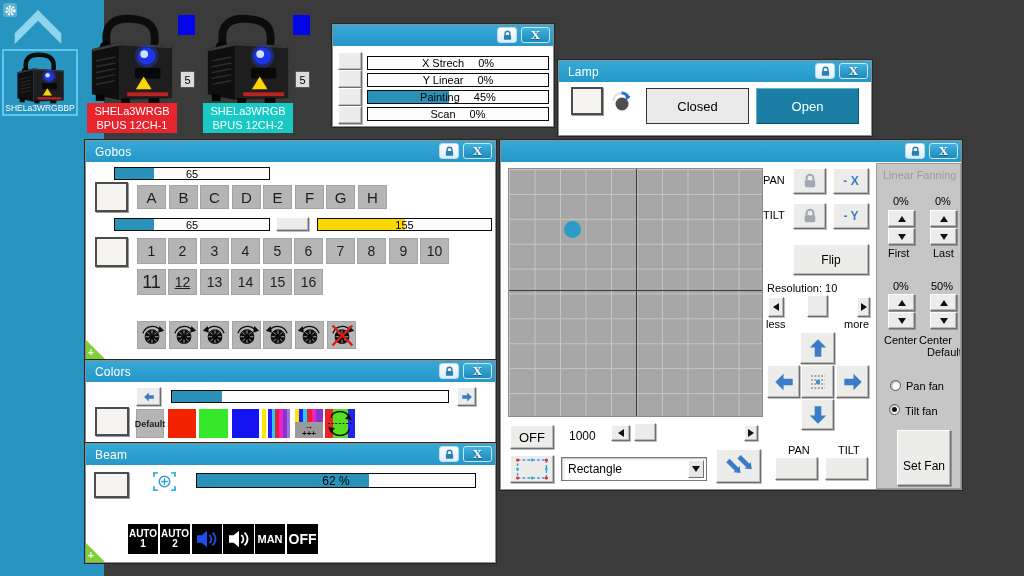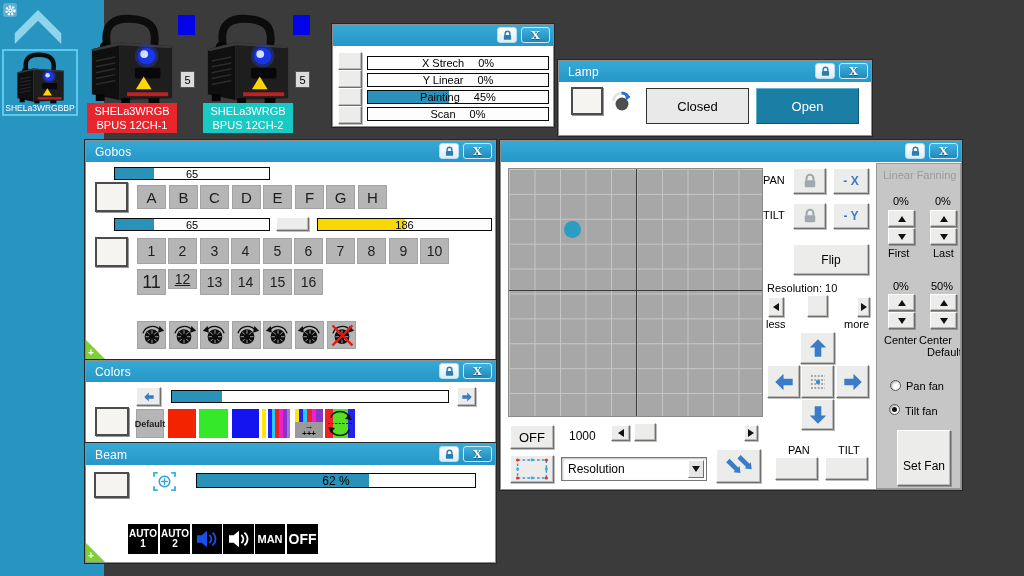--- a/index.html
+++ b/index.html
@@ -282,36 +282,36 @@
   <div class="slider" style="left:28px;top:77px;width:156px;height:13px;">
     <div class="sfill" style="width: 25%;"></div>
     <div class="stxt">
         <span>65</span>
       </div>
   </div>
   <div class="btn" style="left:190px;top:76px;width:33px;height:14px;"></div>
   <div class="slider" style="left:231px;top:77px;width:175px;height:13px;">
     <div class="sfill yellow" style="width: 50%;"></div>
     <div class="stxt">
-        <span>186</span>
+        <span>155</span>
       </div>
   </div>
   <div class="wind" style="left:9px;top:96px;width:33px;height:30px;"></div>
   <div class="gbtn" style="left:51px;top:97px;width:29px;height:26px;font-size:14px;">1</div>
   <div class="gbtn" style="left:82px;top:97px;width:29px;height:26px;font-size:14px;">2</div>
   <div class="gbtn" style="left:114px;top:97px;width:29px;height:26px;font-size:14px;">3</div>
   <div class="gbtn" style="left:145px;top:97px;width:29px;height:26px;font-size:14px;">4</div>
   <div class="gbtn" style="left:177px;top:97px;width:29px;height:26px;font-size:14px;">5</div>
   <div class="gbtn" style="left:208px;top:97px;width:29px;height:26px;font-size:14px;">6</div>
   <div class="gbtn" style="left:240px;top:97px;width:29px;height:26px;font-size:14px;">7</div>
   <div class="gbtn" style="left:271px;top:97px;width:29px;height:26px;font-size:14px;">8</div>
   <div class="gbtn" style="left:303px;top:97px;width:29px;height:26px;font-size:14px;">9</div>
   <div class="gbtn" style="left:334px;top:97px;width:29px;height:26px;font-size:14px;">10</div>
   <div class="gbtn" style="left:51px;top:128px;width:29px;height:26px;font-size:18px;">11</div>
-  <div class="gbtn" style="left:82px;top:128px;width:29px;height:20px;font-size:14px;text-decoration:underline;">12</div>
+  <div class="gbtn" style="left:82px;top:128px;width:29px;height:26px;font-size:14px;text-decoration:underline;">12</div>
   <div class="gbtn" style="left:114px;top:128px;width:29px;height:26px;font-size:14px;">13</div>
   <div class="gbtn" style="left:145px;top:128px;width:29px;height:26px;font-size:14px;">14</div>
   <div class="gbtn" style="left:177px;top:128px;width:29px;height:26px;font-size:14px;">15</div>
   <div class="gbtn" style="left:208px;top:128px;width:29px;height:26px;font-size:14px;">16</div>
   <div class="gbtn" style="left:51px;top:180px;width:29px;height:28px;">
     <svg width="26" height="26">
         <use href="#wheel"></use>
       </svg>
     </div>
   <div class="gbtn" style="left:83px;top:180px;width:29px;height:28px;">
@@ -551,21 +551,21 @@
         </g>
       <g fill="#28b8d8">
           <circle cx="20" cy="3" r="1.6"></circle>
           <circle cx="20" cy="23" r="1.6"></circle>
           <circle cx="4" cy="13" r="1.6"></circle>
           <circle cx="36" cy="13" r="1.6"></circle>
         </g>
     </svg>
   </div>
   <div class="ddfield" style="left:60px;top:316px;width:146px;height:24px;">
-    <span>Resolution</span>
+    <span>Rectangle</span>
     <span class="ddbtn">
         <span class="t-down"></span>
       </span>
   </div>
   <div class="btn" style="left:215px;top:308px;width:45px;height:34px;">
     <svg width="28" height="28" viewBox="0 0 30 30">
       <use href="#darr" x="-2" y="4" width="22" height="22"></use>
       <use href="#darr" x="10" y="0" width="22" height="22"></use>
     </svg>
   </div>

